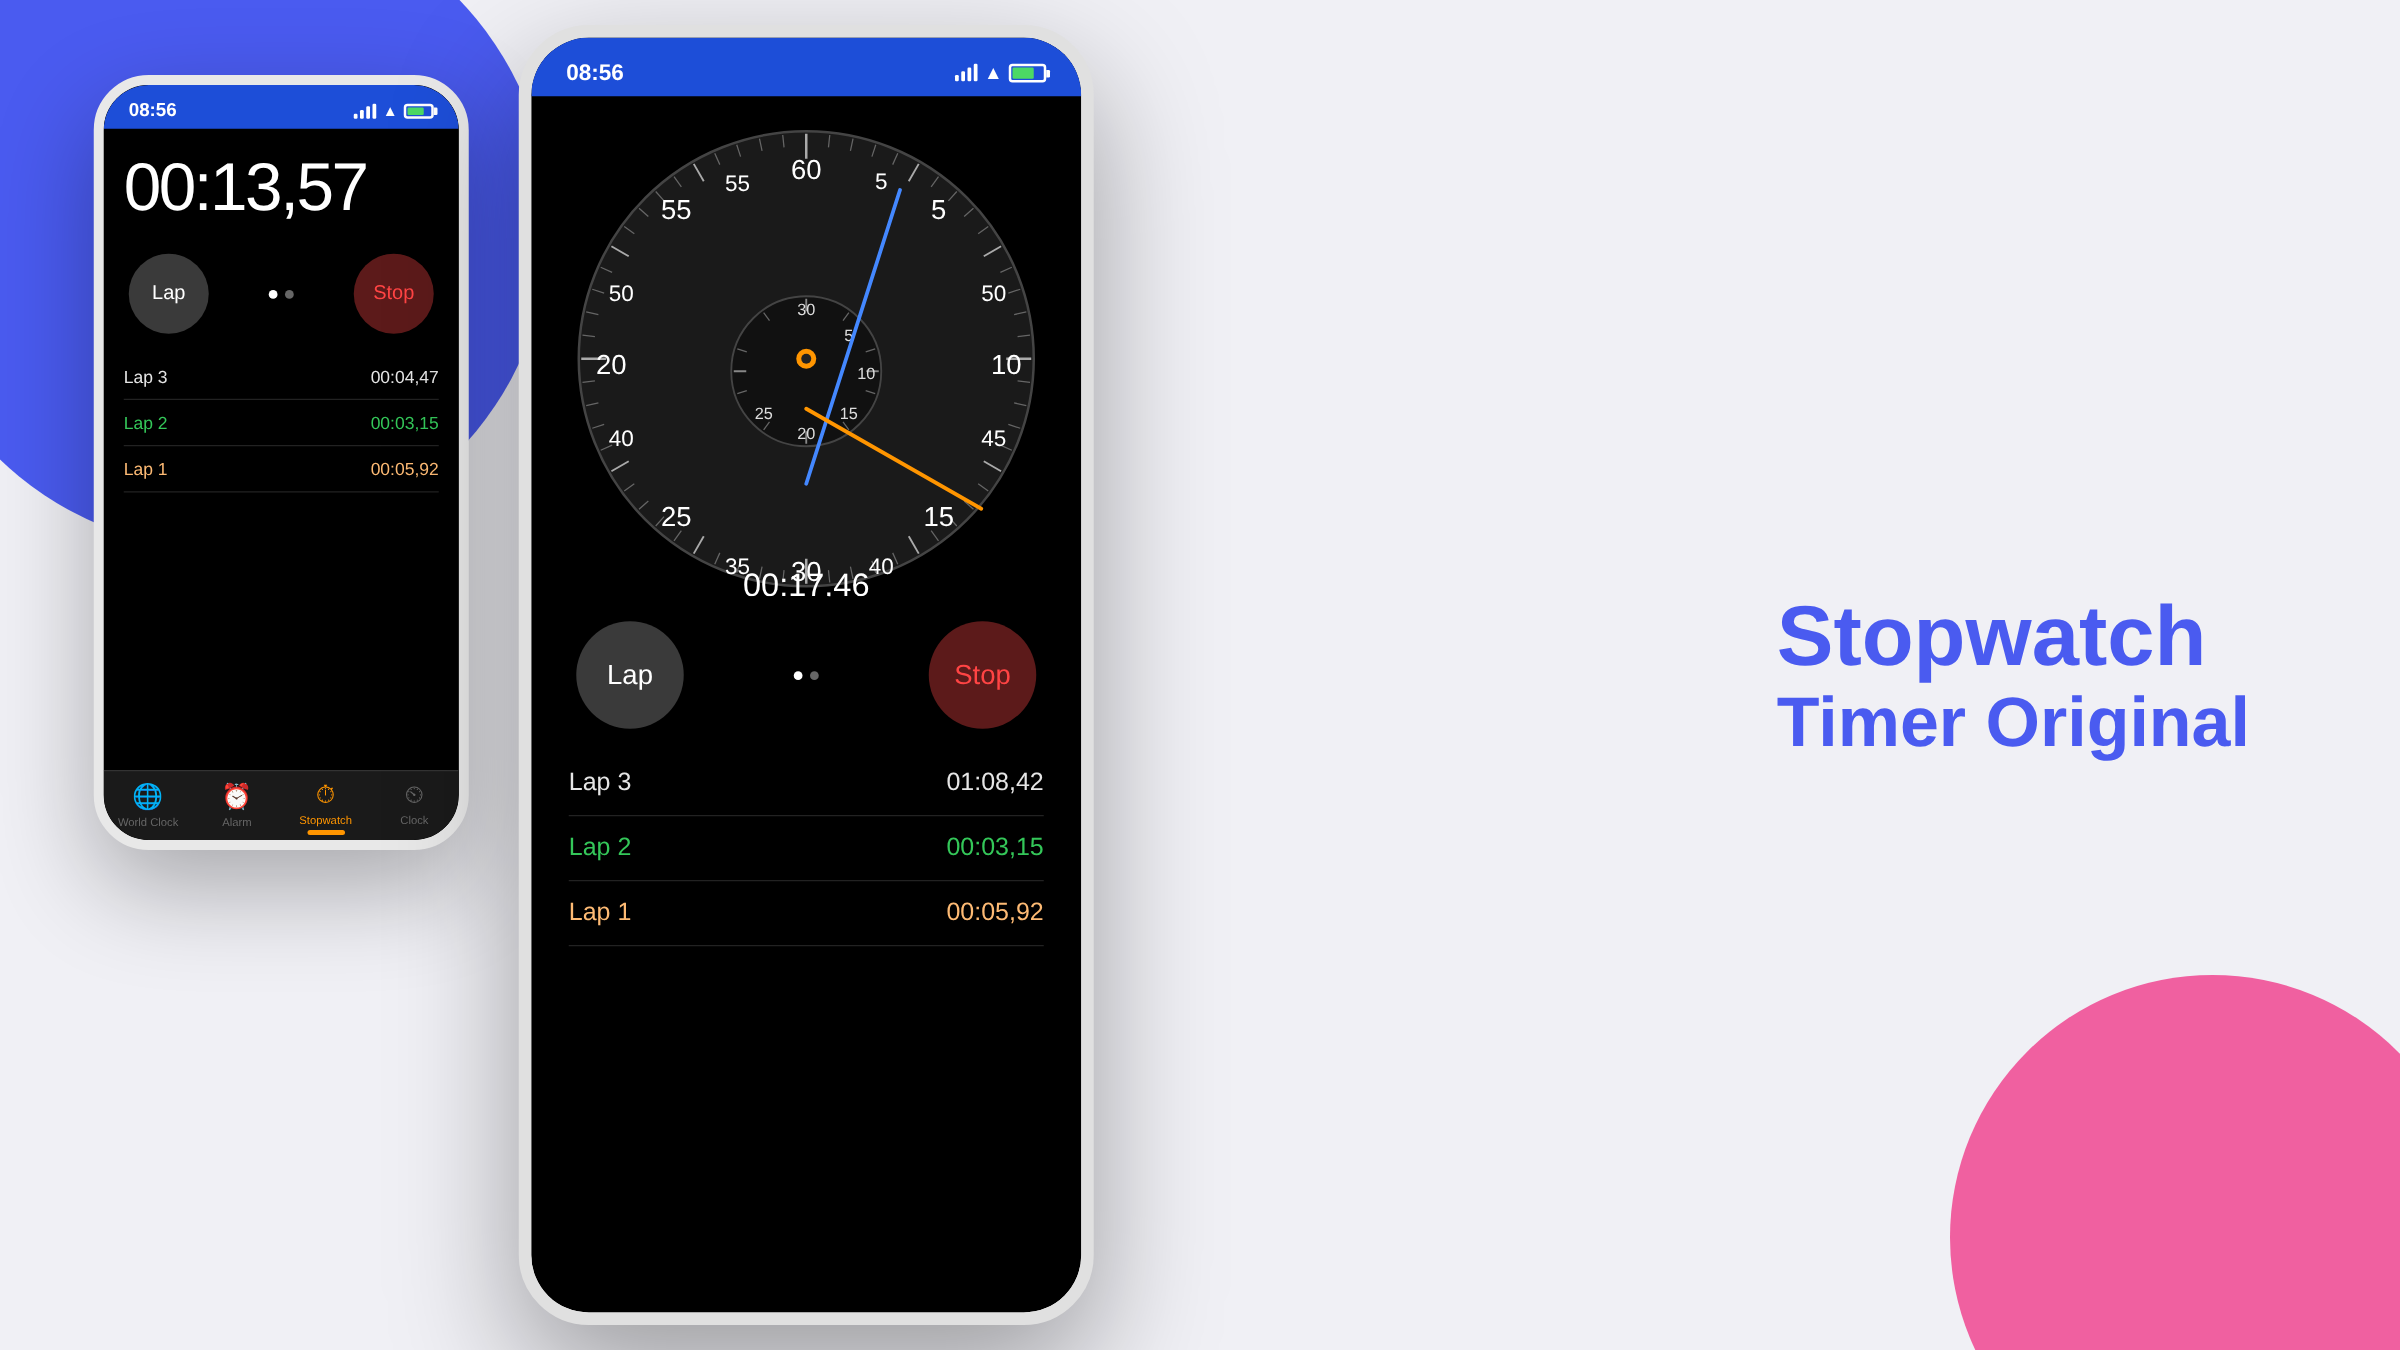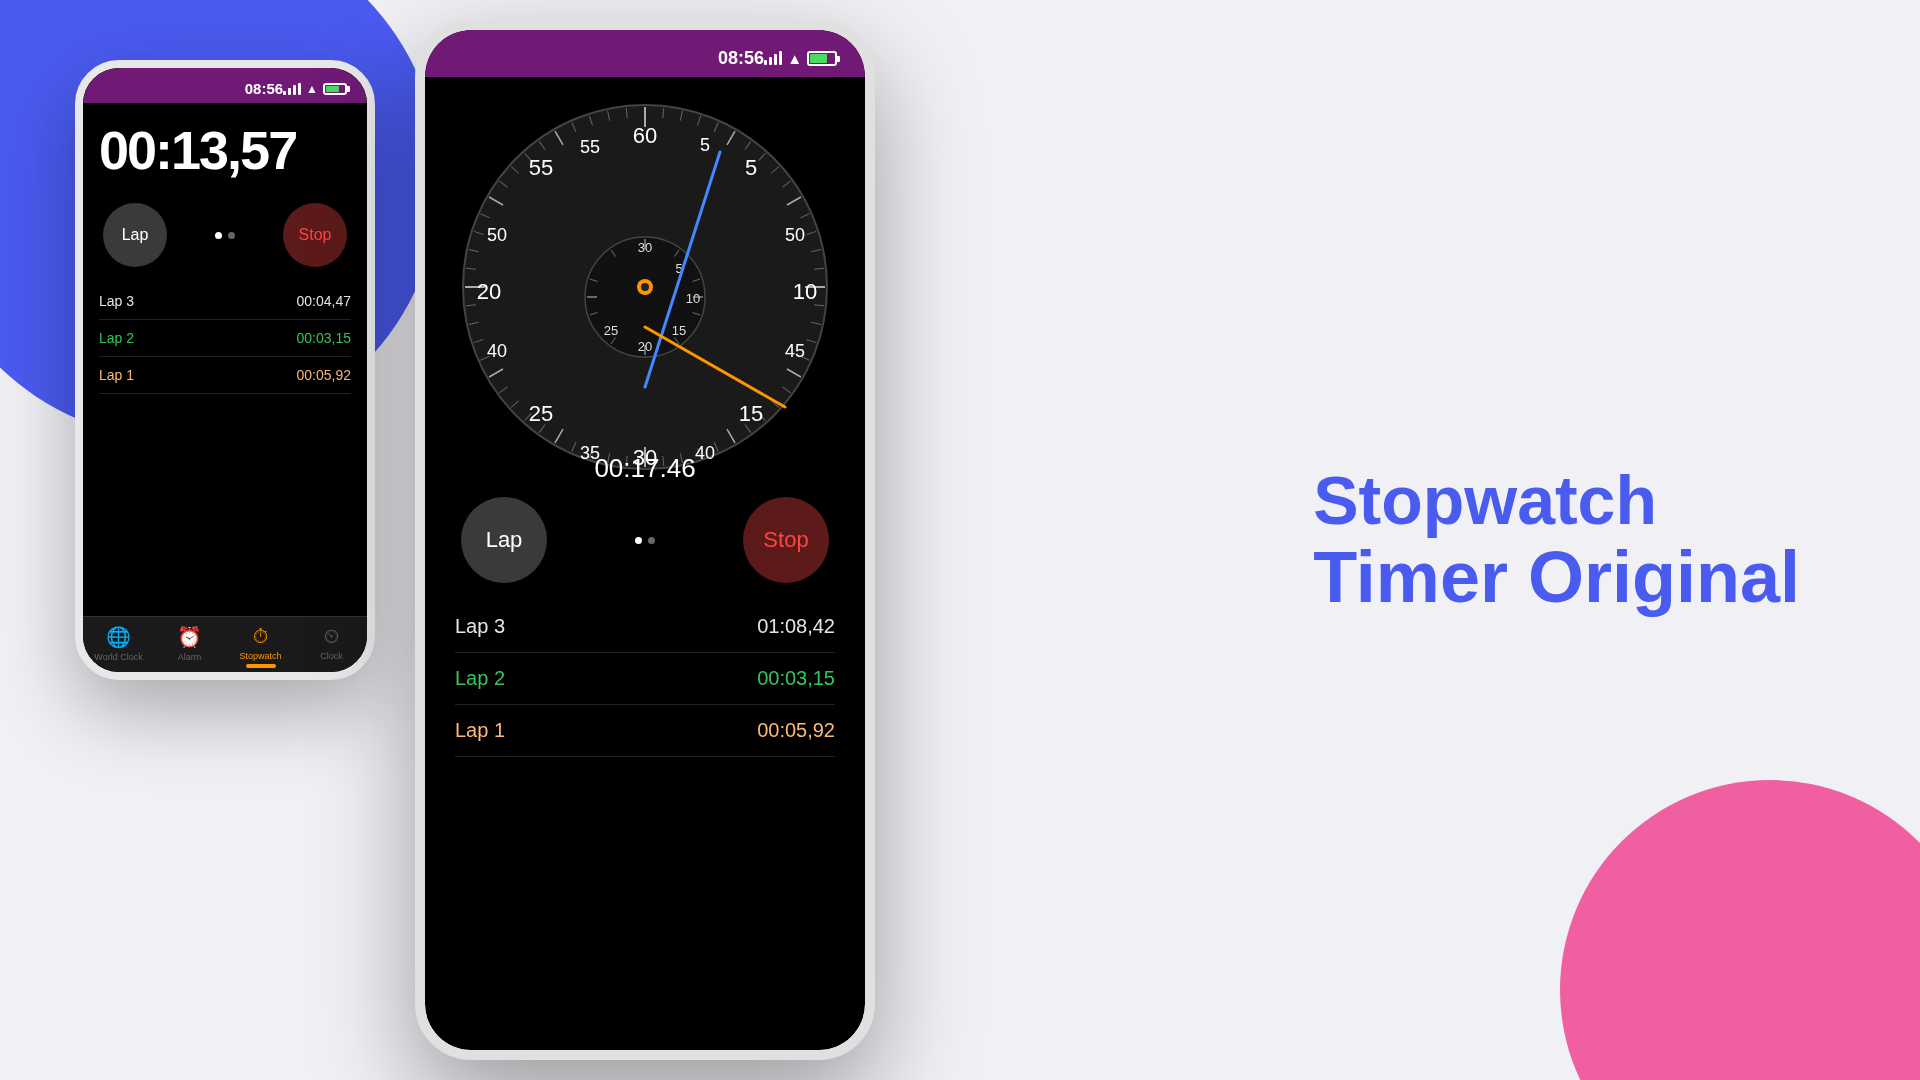--- a/index.html
+++ b/index.html
@@ -78,24 +78,24 @@
       background: #000;
       border-radius: 46px;
       overflow: hidden;
       display: flex;
       flex-direction: column;
     }
 
     
     .status-bar {
       display: flex;
-      justify-content: flex-end;
+      justify-content: space-between;
       align-items: center;
       padding: 12px 20px 6px;
-      background: #701a75;
+      background: #1d4ed8;
     }
     .status-bar-time {
       color: #fff;
       font-size: 15px;
       font-weight: 600;
     }
     .status-icons {
       display: flex;
       align-items: center;
       gap: 5px;
@@ -140,21 +140,21 @@
       background: #4CD964;
       height: 100%;
       width: 70%;
       border-radius: 1px;
     }
 
     
     .small-timer-display {
       color: #fff;
       font-size: 54px;
-      font-weight: 700;
+      font-weight: 400;
       letter-spacing: -2px;
       padding: 20px 16px 10px;
       line-height: 1;
     }
 
     .small-controls {
       display: flex;
       justify-content: space-between;
       align-items: center;
       padding: 16px 20px;
@@ -318,21 +318,21 @@
       transform: translateY(-50%);
       z-index: 3;
     }
     .title-stopwatch {
       font-size: 68px;
       font-weight: 700;
       color: #4A5BF0;
       line-height: 1.1;
     }
     .title-timer {
-      font-size: 72px;
+      font-size: 56px;
       font-weight: 700;
       color: #4A5BF0;
       line-height: 1.1;
     }
   </style>
 </head>
 <body>
 
 <div class="bg-blue"></div>
 <div class="bg-pink"></div>

